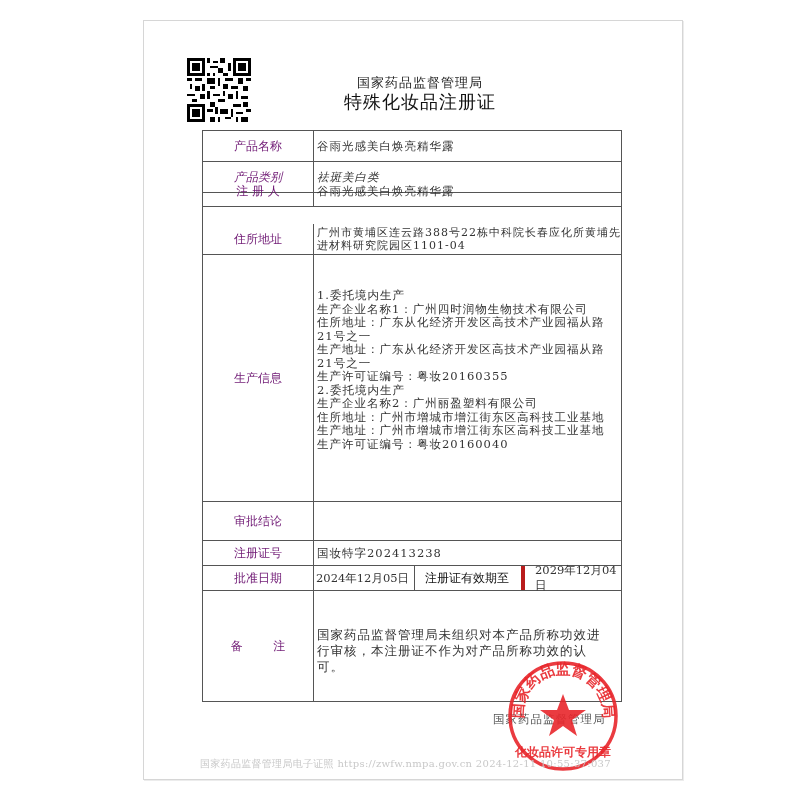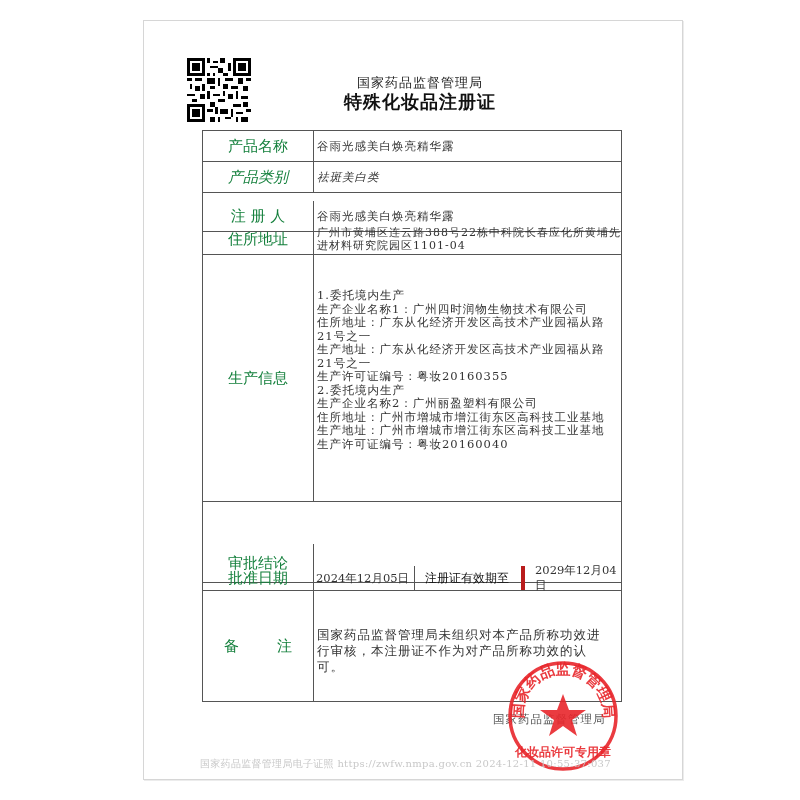--- a/index.html
+++ b/index.html
@@ -1,23 +1,23 @@
 <!DOCTYPE html>
 <html><head>
   <meta charset="utf-8">
   <style>
     html, body { margin: 0; padding: 0; background: #ffffff; }
     body { width: 800px; height: 800px; position: relative; overflow: hidden; font-family: "DejaVu Serif", "Liberation Serif", serif; }
     .page { position: absolute; left: 143px; top: 20px; width: 538px; height: 758px; border: 1px solid #d6d6d6; background: #fff; box-shadow: 1px 1px 0 #ececec; }
     .qr { position: absolute; left: 187px; top: 58px; width: 64px; height: 64px; }
     .header-org { position: absolute; left: 300px; top: 74px; width: 240px; text-align: center; font-size: 13px; color: #222; letter-spacing: 1px; }
-    .header-title { position: absolute; left: 290px; top: 90px; width: 260px; text-align: center; font-size: 18px; font-weight: bold; color: #111; font-family: "DejaVu Sans", "Liberation Sans", sans-serif; letter-spacing: 1px; }
+    .header-title { position: absolute; left: 290px; top: 90px; width: 260px; text-align: center; font-size: 18px; font-weight: normal; color: #111; font-family: "DejaVu Sans", "Liberation Sans", sans-serif; letter-spacing: 1px; }
     .tbl { position: absolute; left: 202px; top: 130px; width: 420px; height: 572px; border: 1px solid #555; box-sizing: border-box; }
     .row { position: absolute; left: 0; width: 418px; border-bottom: 1px solid #555; box-sizing: border-box; }
-    .lab { position: absolute; left: 0; top: 0; bottom: 0; width: 110px; border-right: 1px solid #555; display: flex; align-items: center; justify-content: center; font-family: "DejaVu Sans", "Liberation Sans", sans-serif; font-size: 15px; color: #15803d; }
+    .lab { position: absolute; left: 0; top: 0; bottom: 0; width: 110px; border-right: 1px solid #555; display: flex; align-items: center; justify-content: center; font-family: "DejaVu Sans", "Liberation Sans", sans-serif; font-size: 12px; color: #701a75; }
     .val { position: absolute; left: 111px; right: 0; top: 0; bottom: 0; display: flex; align-items: center; padding-left: 3px; font-size: 11.5px; color: #333; letter-spacing: 1px; line-height: 14px; }
     .val.block { display: block; padding-top: 34px; line-height: 13.5px; font-size: 11.5px; white-space: pre-line; }
     .val.big { font-size: 14px; letter-spacing: 2px; line-height: 17px; padding-left: 6px; }
     .val.remark { font-size: 12.5px; line-height: 16px; padding-right: 10px; }
     .cell { position: absolute; top: 0; bottom: 0; display: flex; align-items: center; font-size: 11.5px; color: #333; }
     .seal { position: absolute; left: 507px; top: 660px; width: 112px; height: 112px; }
     .seal-under { position: absolute; left: 493px; top: 712px; font-size: 11.5px; color: #555; letter-spacing: 1px; }
     .footer { position: absolute; left: 200px; top: 757px; font-size: 10px; color: #c8c8c8; white-space: nowrap; letter-spacing: 0.3px; }
   </style>
 </head>
@@ -92,43 +92,47 @@
 
 <div class="tbl">
   <div class="row" style="top:0;height:31px;">
     <div class="lab">产品名称</div>
     <div class="val">谷雨光感美白焕亮精华露</div>
   </div>
   <div class="row" style="top:31px;height:31px;font-style:italic;">
     <div class="lab">产品类别</div>
     <div class="val">祛斑美白类</div>
   </div>
-  <div class="row" style="top:70px;height:31px;">
+  <div class="row" style="top:45px;height:31px;">
     <div class="lab" style="white-space:pre;">注 册 人</div>
     <div class="val">谷雨光感美白焕亮精华露</div>
   </div>
   <div class="row" style="top:93px;height:31px;">
     <div class="lab">住所地址</div>
     <div class="val" style="font-size:11px;line-height:13px;">广州市黄埔区连云路388号22栋中科院长春应化所黄埔先进材料研究院园区1101-04</div>
   </div>
   <div class="row" style="top:124px;height:247px;">
     <div class="lab">生产信息</div>
     <div class="val block">1.委托境内生产
 生产企业名称1：广州四时润物生物技术有限公司
 住所地址：广东从化经济开发区高技术产业园福从路21号之一
 生产地址：广东从化经济开发区高技术产业园福从路21号之一
 生产许可证编号：粤妆20160355
 2.委托境内生产
 生产企业名称2：广州丽盈塑料有限公司
 住所地址：广州市增城市增江街东区高科技工业基地
 生产地址：广州市增城市增江街东区高科技工业基地
 生产许可证编号：粤妆20160040</div>
   </div>
-  <div class="row" style="top:371px;height:39px;margin-top:42px;">
+  <div class="row" style="top:371px;height:39px;">
     <div class="lab">审批结论</div>
+  </div>
+  <div class="row" style="top:410px;height:25px;">
+    <div class="lab">注册证号</div>
+    <div class="val">国妆特字202413238</div>
   </div>
   <div class="row" style="top:435px;height:25px;">
     <div class="lab">批准日期</div>
     <div class="cell" style="left:111px;width:98px;border-right:1px solid #555;padding-left:2px;">2024年12月05日</div>
     <div class="cell" style="left:210px;width:108px;border-right:4px solid #b91c1c;justify-content:center;font-family:'DejaVu Sans','Liberation Sans',sans-serif;font-size:12px;color:#111;">注册证有效期至</div>
     <div class="cell" style="left:320px;right:0;padding-left:12px;">2029年12月04日</div>
   </div>
   <div class="row" style="top:460px;height:110px;border-bottom:none;">
     <div class="lab" style="white-space:pre;">备        注</div>
     <div class="val remark" style="align-items:flex-start;padding-top:36px;">国家药品监督管理局未组织对本产品所称功效进行审核，本注册证不作为对产品所称功效的认可。</div>

